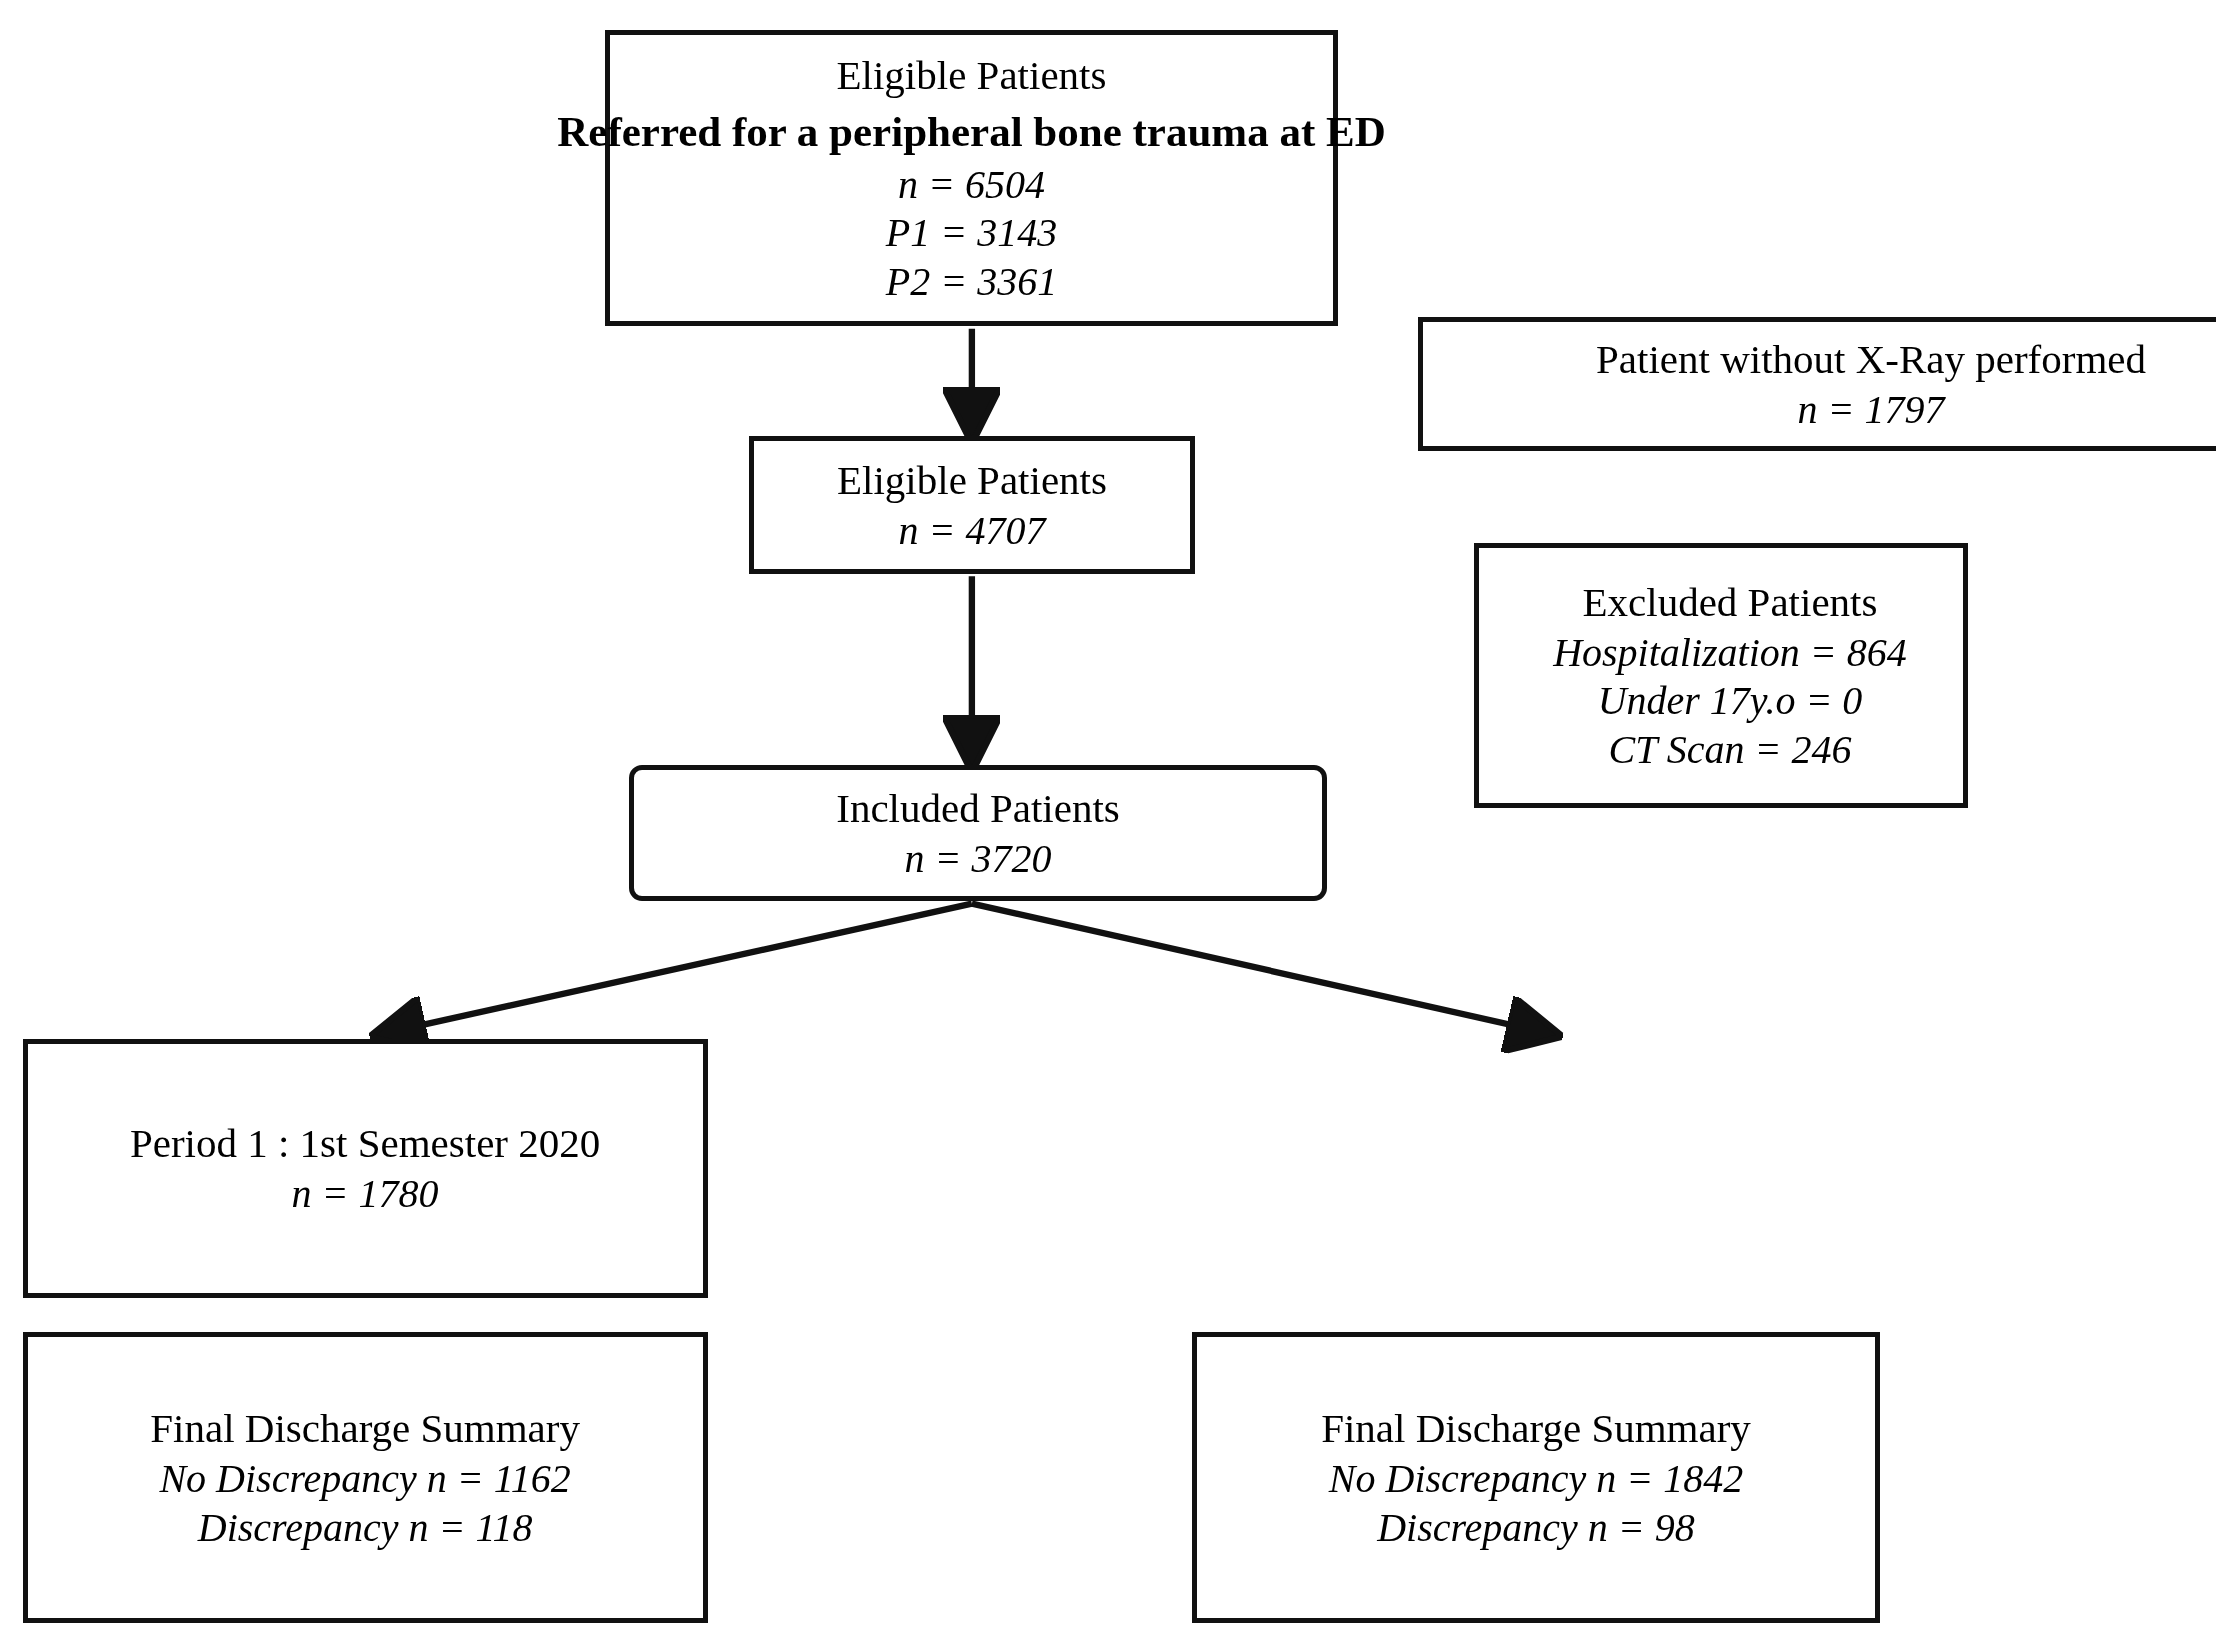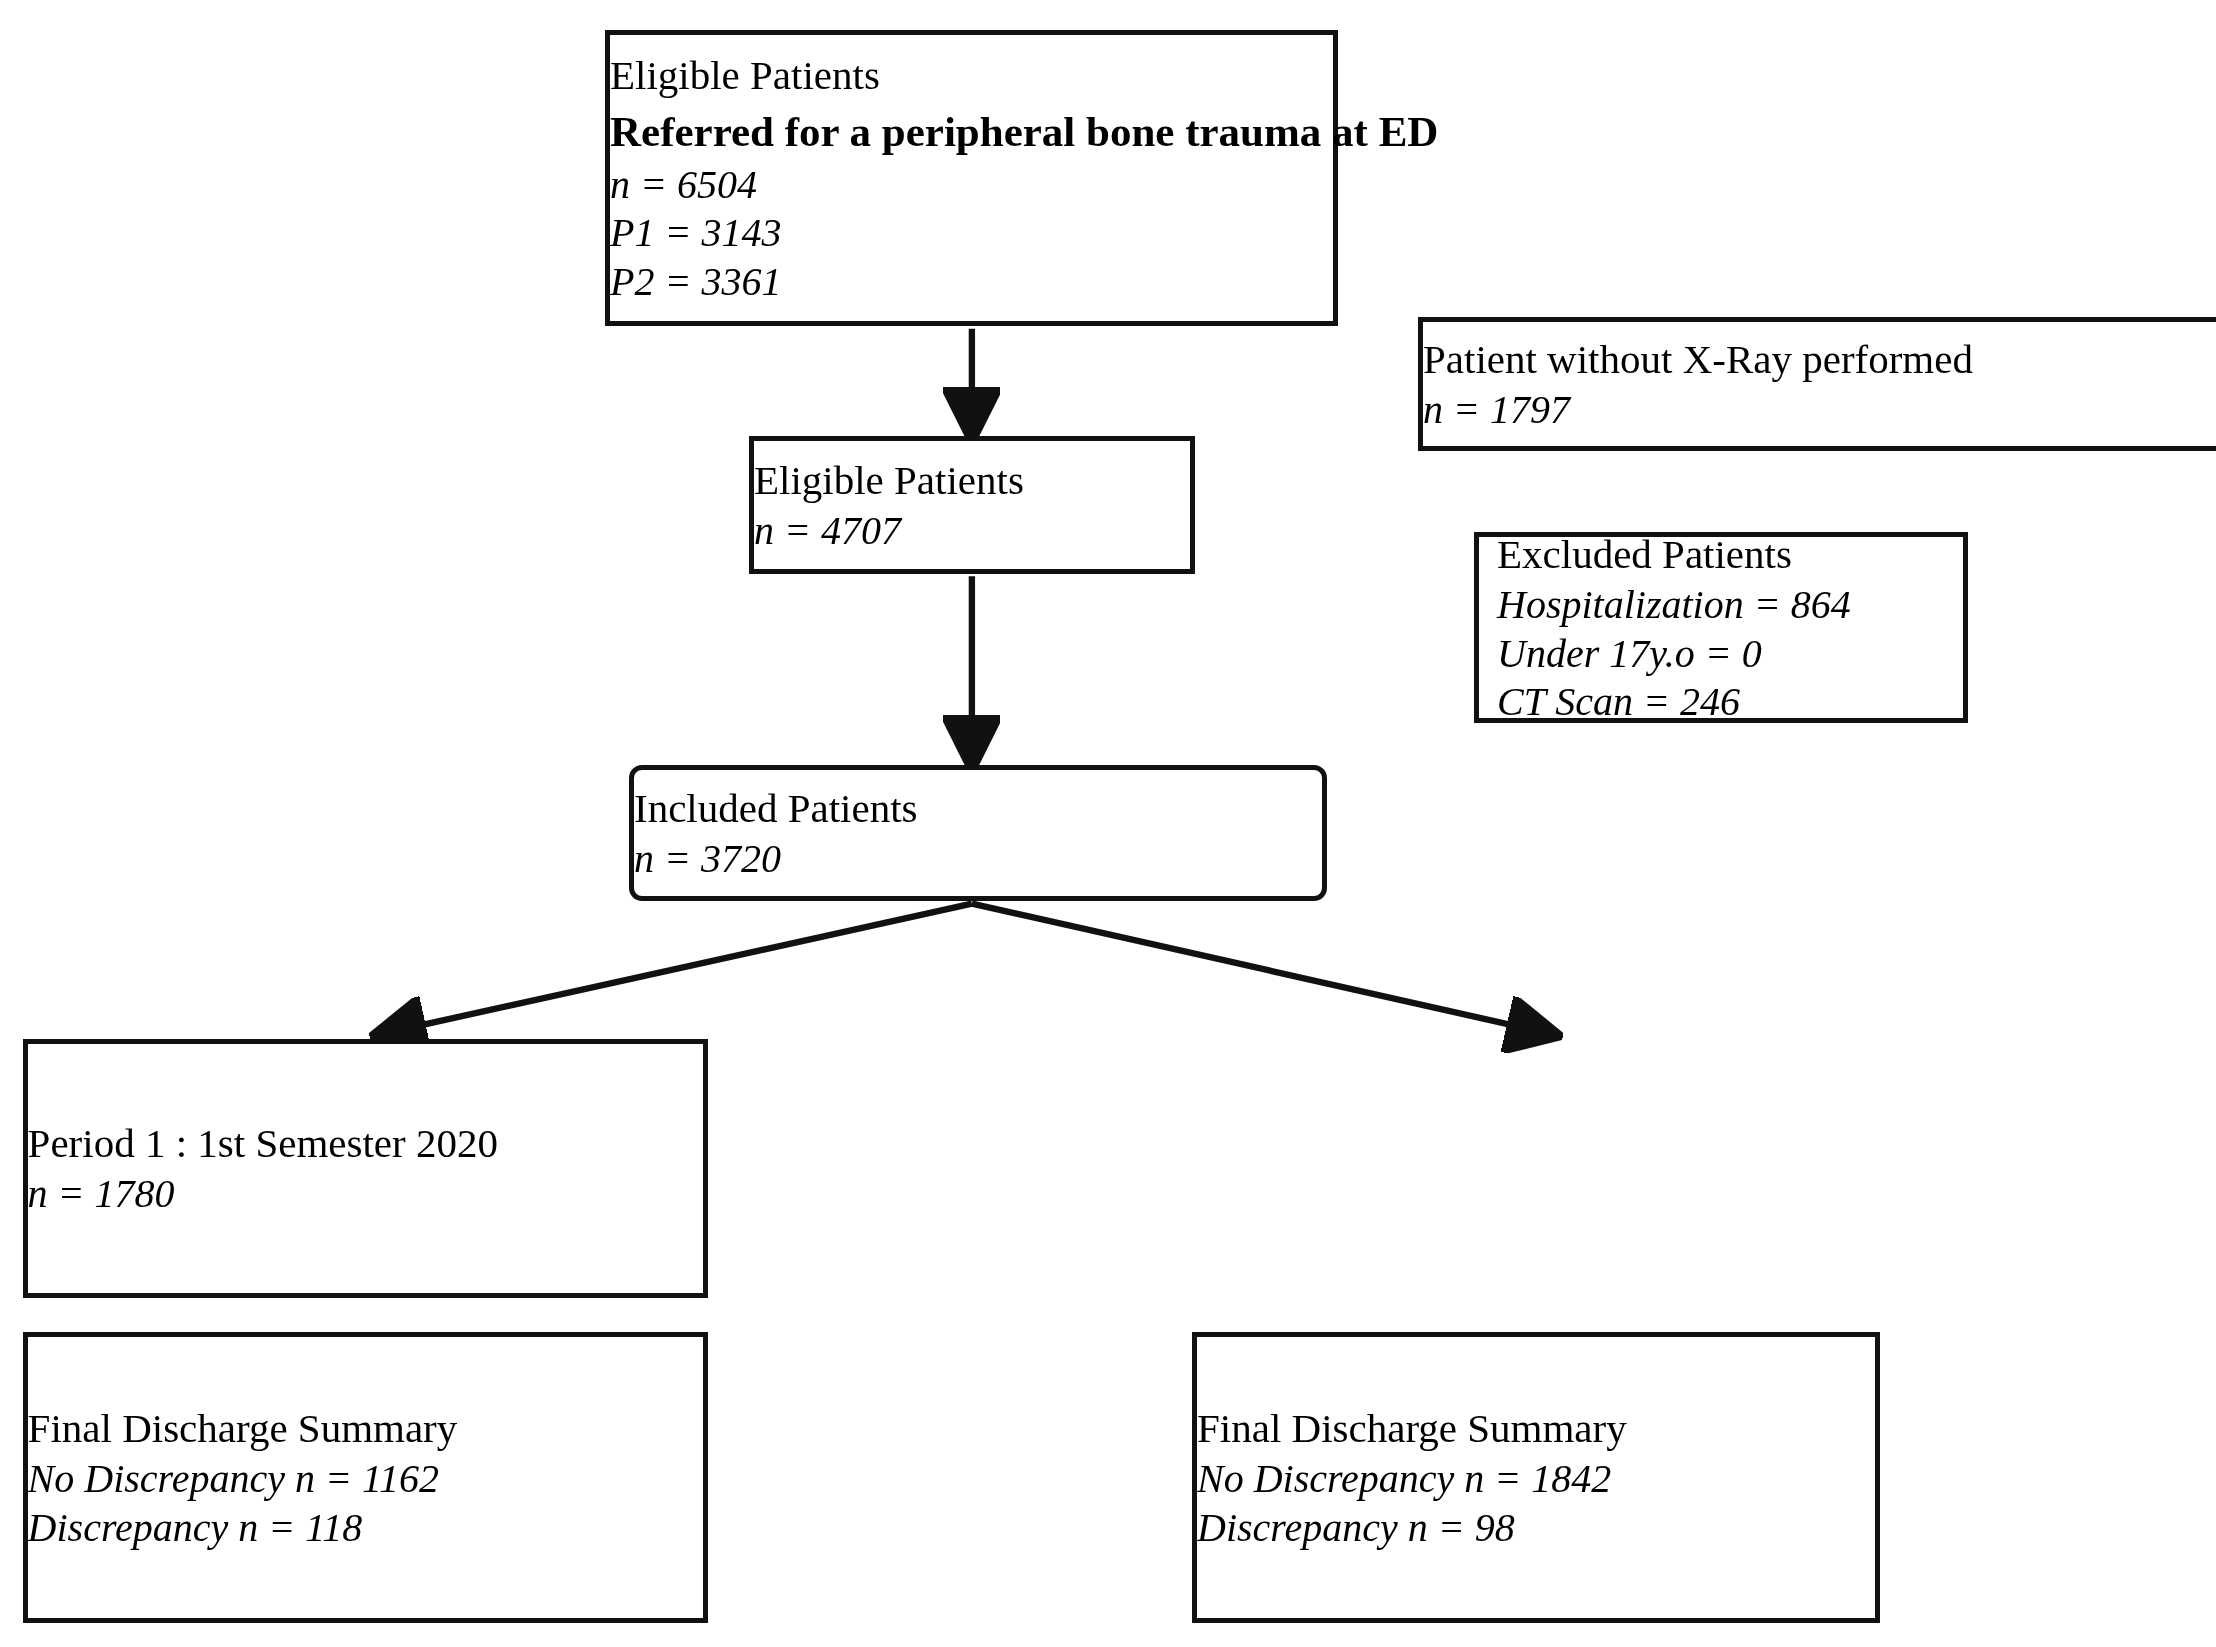--- a/index.html
+++ b/index.html
@@ -17,21 +17,21 @@
     font-family: "Liberation Serif", "DejaVu Serif", serif;
     color: #000000;
   }
   .flow-box {
     position: absolute;
     box-sizing: border-box;
     border: 5px solid #111111;
     background: #ffffff;
     display: flex;
     flex-direction: column;
-    align-items: flex-start;
+    align-items: center;
     justify-content: center;
     text-align: center;
     line-height: 1.18;
   }
   .box-title {
     font-size: 41px;
     font-weight: 400;
     font-style: normal;
     letter-spacing: 0px;
     white-space: nowrap;
@@ -49,21 +49,21 @@
     white-space: nowrap;
     margin-top: 2.8px;
   }
   .box-stat.tight { margin-top: 1.4px; }
 
   
   #box-eligible-referred { left: 605px;  top: 30px;   width: 733px; height: 296px; }
   #box-eligible-4707     { left: 749px; top: 436px;  width: 446px;  height: 138px; }
   #box-included          { left: 629px;  top: 765px; width: 698px;  height: 136px; border-radius: 13px; }
   #box-no-xray           { left: 1418px; top: 317px;  width: 906px; height: 134px; }
-  #box-excluded          { left: 1474px; top: 532px;  width: 494px;  height: 191px; padding-left: 18px; }
+  #box-excluded          { left: 1474px; top: 543px;  width: 494px;  height: 265px; padding-left: 18px; }
   #box-period-left       { left: 22.6px;   top: 1039px; width: 685px;  height: 259px; }
   #box-period-right      { left: 1192px; top: 1039px; width: 688px;  height: 259px; }
   #box-discharge-left    { left: 22.6px;   top: 1332px; width: 685px;  height: 291px; }
   #box-discharge-right   { left: 1192px; top: 1332px; width: 688px;  height: 291px; }
 
   
   #connectors {
     position: absolute;
     left: 0;
     top: 0;

